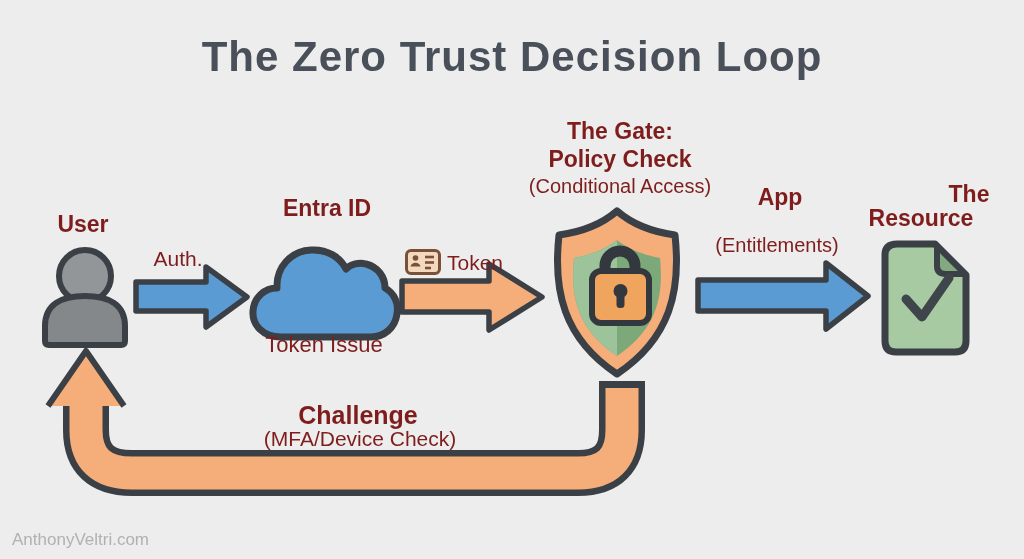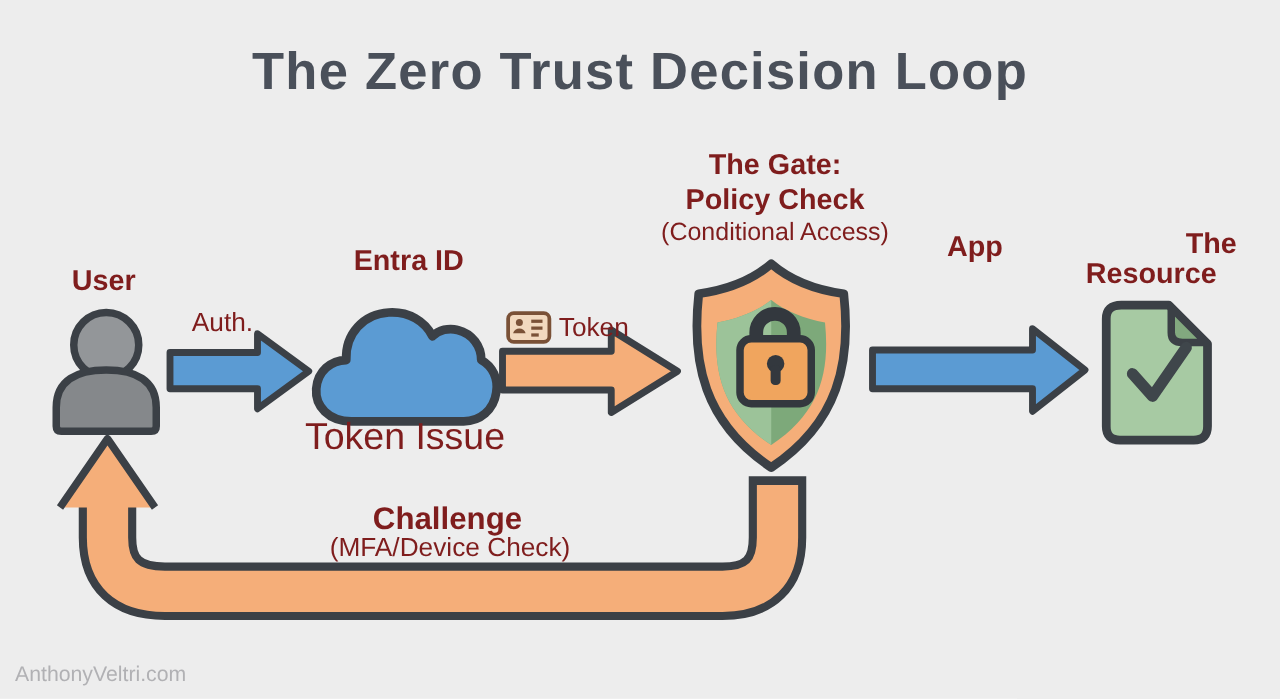--- a/index.html
+++ b/index.html
@@ -13,21 +13,21 @@
   .lbl{
     position:absolute;
     color:#7f1d1d;
     white-space:nowrap;
     line-height:1.1;
   }
   .c{transform:translateX(-50%);}
   .b{font-weight:700;}
   .title{font-size:42px;font-weight:700;color:#4a505a;letter-spacing:1px;}
   .n23{font-size:23px;}
-  .r22{font-size:30px;}
+  .r22{font-size:22px;}
   .r21{font-size:21px;}
   .r20{font-size:20px;}
   .ch{font-size:25px;}
   .wm{font-size:17px;color:#b1b1b4;text-align:right;}
   svg{position:absolute;left:0;top:0;}
 </style>
 </head>
 <body>
 
 <div class="canvas">
@@ -99,20 +99,21 @@
 
   <div class="lbl n23 b c" style="left:327px;top:196px;">Entra ID</div>
   <div class="lbl r22 c" style="left:324px;top:333px;">Token Issue</div>
   <div class="lbl r21" style="left:447px;top:251px;">Token</div>
 
   <div class="lbl n23 b c" style="left:620px;top:119px;">The Gate:</div>
   <div class="lbl r20 c" style="left:620px;top:175px;">(Conditional Access)</div>
   <div class="lbl n23 b c" style="left:620px;top:147px;">Policy Check</div>
 
   <div class="lbl n23 b c" style="left:780px;top:185px;">App</div>
+  <div class="lbl r20 c" style="left:777px;top:234px;">(Entitlements)</div>
 
   <div class="lbl n23 b c" style="left:921px;top:182px;margin-left:48px;">The</div>
   <div class="lbl ch b c" style="left:358px;top:402px;">Challenge</div>
 
   <div class="lbl n23 b c" style="left:921px;top:206px;">Resource</div>
   <div class="lbl r21 c" style="left:360px;top:427px;">(MFA/Device Check)</div>
 
   <div class="lbl wm" style="left:12px;top:531px;">AnthonyVeltri.com</div>
 </div>
 

